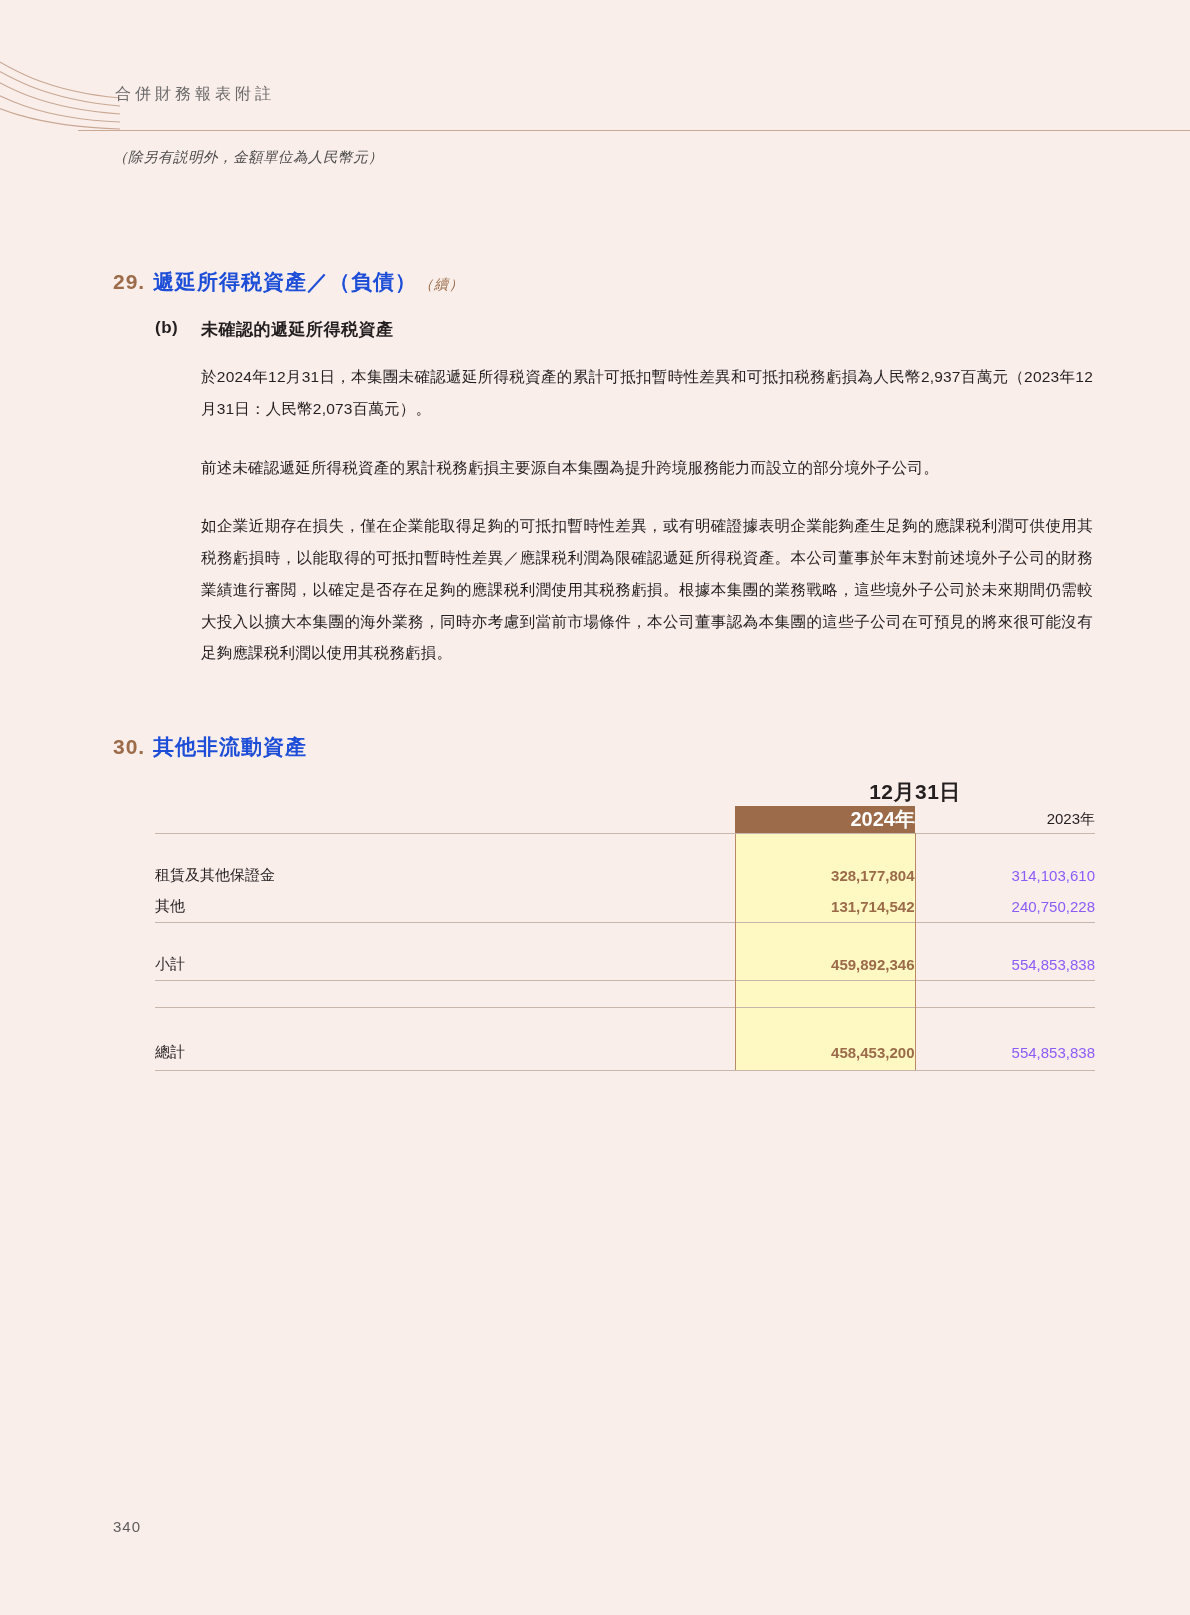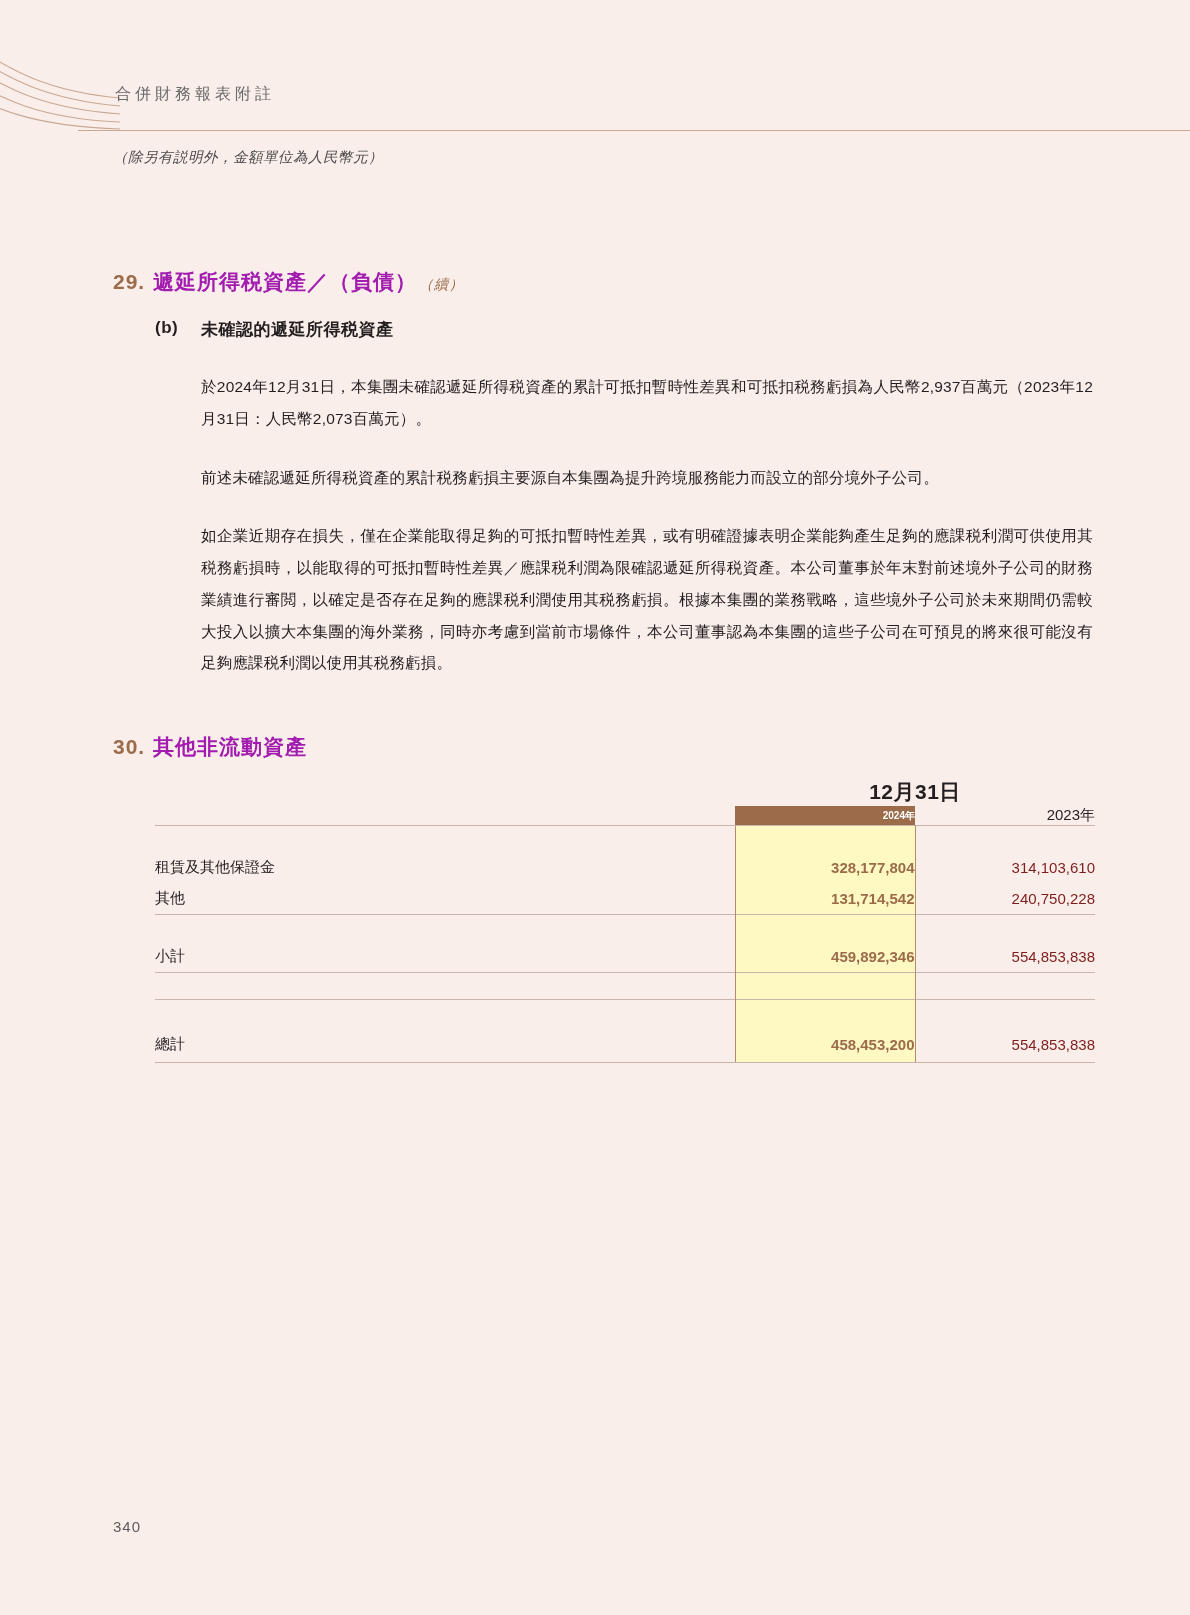--- a/index.html
+++ b/index.html
@@ -73,21 +73,21 @@
     font-size: 21px;
     font-weight: bold;
     letter-spacing: 1px;
   }
   .sec-num {
     width: 40px;
     flex: 0 0 40px;
     color: #9b6b4a;
   }
   .sec-title {
-    color: #a21caf;
+    color: #1d4ed8;
   }
   .sec-cont {
     font-size: 14px;
     font-style: italic;
     font-weight: normal;
     color: #9b6b4a;
     margin-left: 2px;
   }
 
   .sub-head {
@@ -106,21 +106,21 @@
 
   .para {
     margin-left: 88px;
     margin-top: 27px;
     font-size: 15.5px;
     line-height: 2.05;
     text-align: justify;
     color: #231f20;
     letter-spacing: 0.2px;
   }
-  .para.first { margin-top: 30px; }
+  .para.first { margin-top: 20px; }
 
   .note-30 {
     position: absolute;
     left: 113px;
     top: 733px;
     width: 980px;
   }
 
   
   .tbl-wrap {
@@ -148,42 +148,42 @@
     font-weight: bold;
     padding-bottom: 10px;
     letter-spacing: 0.5px;
   }
   .hdr-2024 {
     background: #9b6b4a;
     color: #ffffff;
     font-weight: bold;
     text-align: right;
     padding: 11px 16px 11px 0;
-    font-size: 10px;
+    font-size: 20px;
   }
   .hdr-2023 {
     text-align: right;
     padding: 11px 16px 11px 0;
     font-size: 15px;
     color: #231f20;
   }
 
   .brown-col {
     background: #fef9c3;
     border-left: 1px solid #b98a68;
     border-right: 1px solid #b98a68;
     color: #9b6b4a;
     font-weight: bold;
     text-align: right;
     padding-right: 16px;
   }
   .plain-col {
     text-align: right;
     padding-right: 16px;
-    color: #7f1d1d;
+    color: #8b5cf6;
   }
   .lbl {
     padding-left: 14px;
     color: #231f20;
   }
 
   tr.rule-top td {
     border-top: 1px solid #c8b5ac;
   }
   tr.spacer td { height: 26px; }

